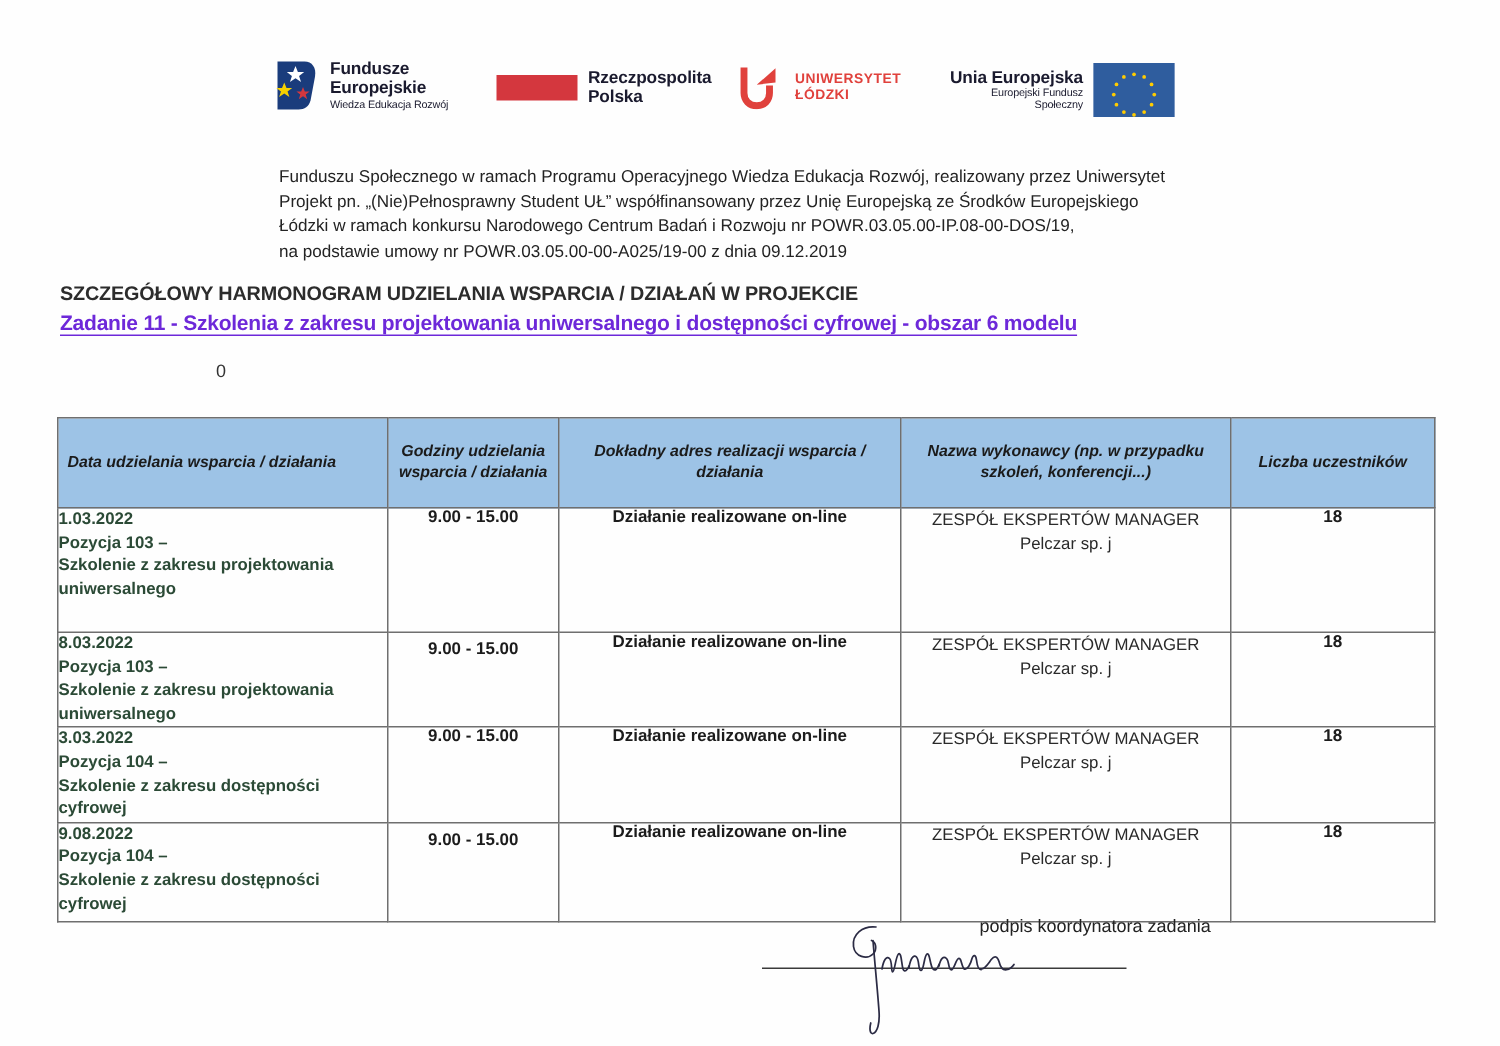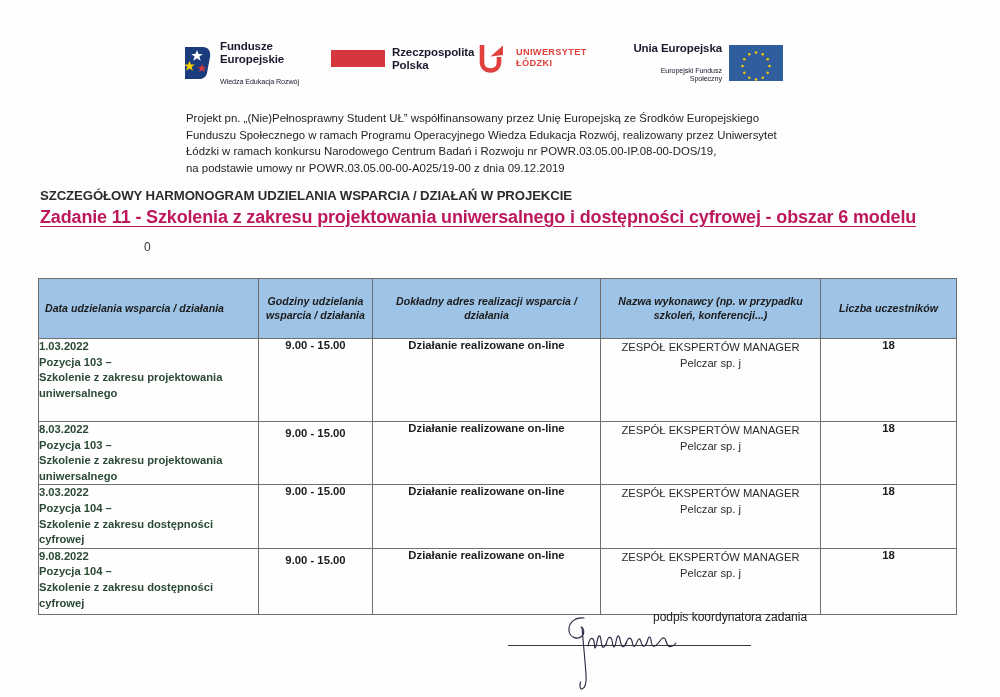--- a/index.html
+++ b/index.html
@@ -42,21 +42,20 @@
   .logo-title {
     font-size: 11.5px;
     font-weight: bold;
     color: #1a1a2e;
     letter-spacing: -0.1px;
   }
   .logo-sub {
     font-size: 7.2px;
     color: #1a1a2e;
     letter-spacing: -0.1px;
-    margin-top: 12px;
   }
 
   
   .fe-logo { left: 0px; top: 4px; }
   .fe-mark {
     width: 30px; height: 34px;
     position: relative;
   }
   .fe-mark svg { display:block; }
 
@@ -64,21 +63,21 @@
   .rp-logo { left: 148px; top: 10px; }
   .rp-flag {
     width: 54px;
     height: 17px;
     background: #d4373e;
     display: block;
   }
   .rp-logo .logo-title { font-size: 11.5px; }
 
   
-  .ul-logo { left: 296px; top: 7px; }
+  .ul-logo { left: 310px; top: 7px; }
   .ul-mark { width: 30px; height: 30px; }
   .ul-title {
     font-size: 9.2px;
     font-weight: bold;
     color: #e0413c;
     letter-spacing: 0.35px;
     line-height: 1.25;
   }
 
   
@@ -109,23 +108,23 @@
     top: 188px;
     font-size: 13.2px;
     font-weight: bold;
     color: #2c2c2c;
     letter-spacing: -0.1px;
   }
   .heading-sub {
     position: absolute;
     left: 40px;
     top: 207px;
-    font-size: 18px;
-    font-weight: bold;
-    color: #be185d;
+    font-size: 14px;
+    font-weight: bold;
+    color: #6d28d9;
     text-decoration: underline;
     text-underline-offset: 2.5px;
     letter-spacing: -0.15px;
   }
 
   
   .stray-zero {
     position: absolute;
     left: 144px;
     top: 240px;
@@ -306,22 +305,22 @@
             <circle cx="15.3" cy="14.25" r="1.25"></circle>
             <circle cx="20.25" cy="9.3" r="1.25"></circle>
           </g>
         </svg>
       </span>
     </div>
 
   </div>
 
   <div class="intro">
+    <div>Funduszu Społecznego w ramach Programu Operacyjnego Wiedza Edukacja Rozwój, realizowany przez Uniwersytet</div>
     <div>Projekt pn. „(Nie)Pełnosprawny Student UŁ” współfinansowany przez Unię Europejską ze Środków Europejskiego</div>
-    <div>Funduszu Społecznego w ramach Programu Operacyjnego Wiedza Edukacja Rozwój, realizowany przez Uniwersytet</div>
     <div>Łódzki w ramach konkursu Narodowego Centrum Badań i Rozwoju nr POWR.03.05.00-IP.08-00-DOS/19,</div>
     <div>na podstawie umowy nr POWR.03.05.00-00-A025/19-00 z dnia 09.12.2019</div>
   </div>
 
   <div class="heading-main">SZCZEGÓŁOWY HARMONOGRAM UDZIELANIA WSPARCIA / DZIAŁAŃ W PROJEKCIE</div>
   <div class="heading-sub">Zadanie 11 - Szkolenia z zakresu projektowania uniwersalnego i dostępności cyfrowej - obszar 6 modelu</div>
 
   <div class="stray-zero">0</div>
 
   <div class="table-wrap">

